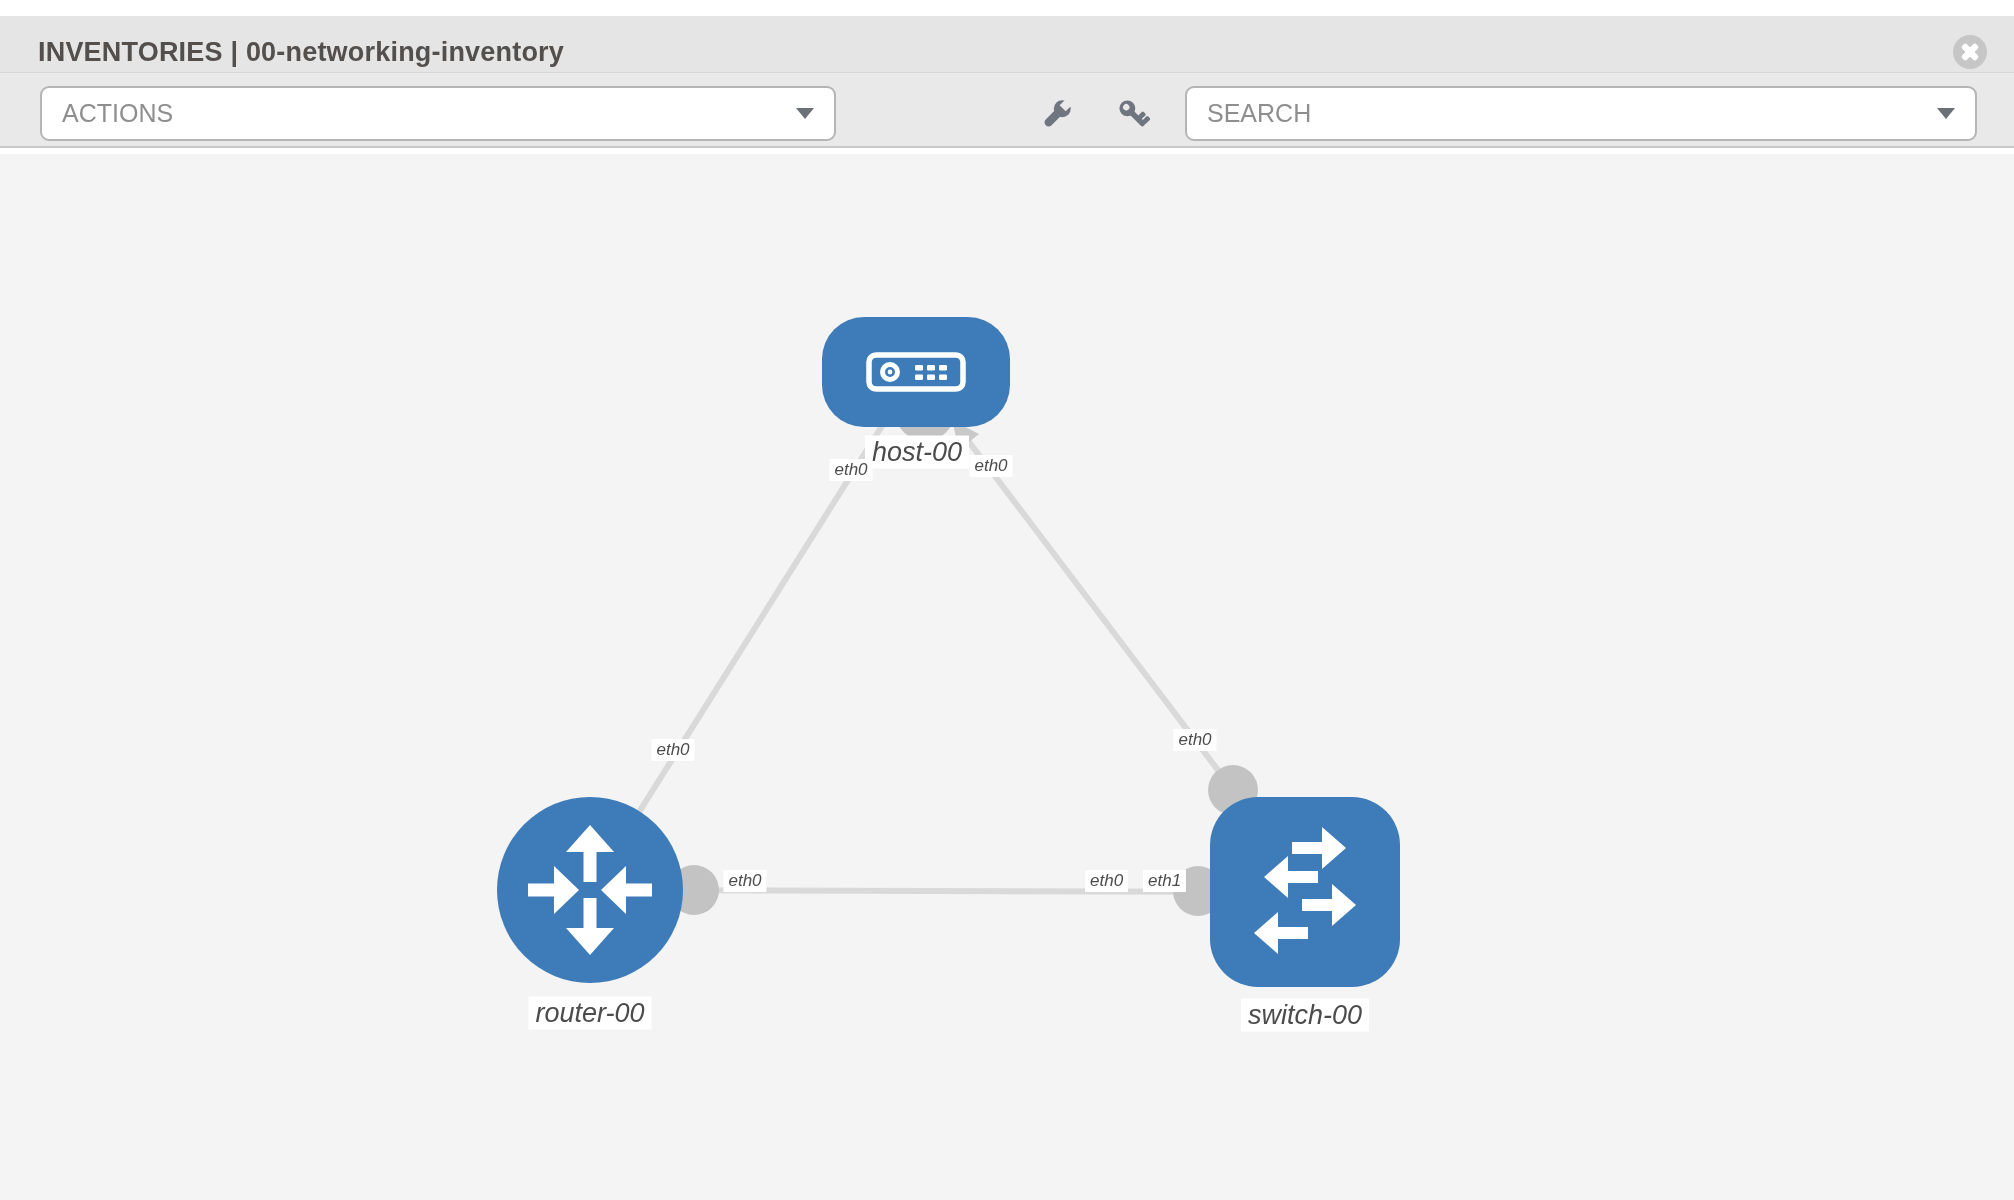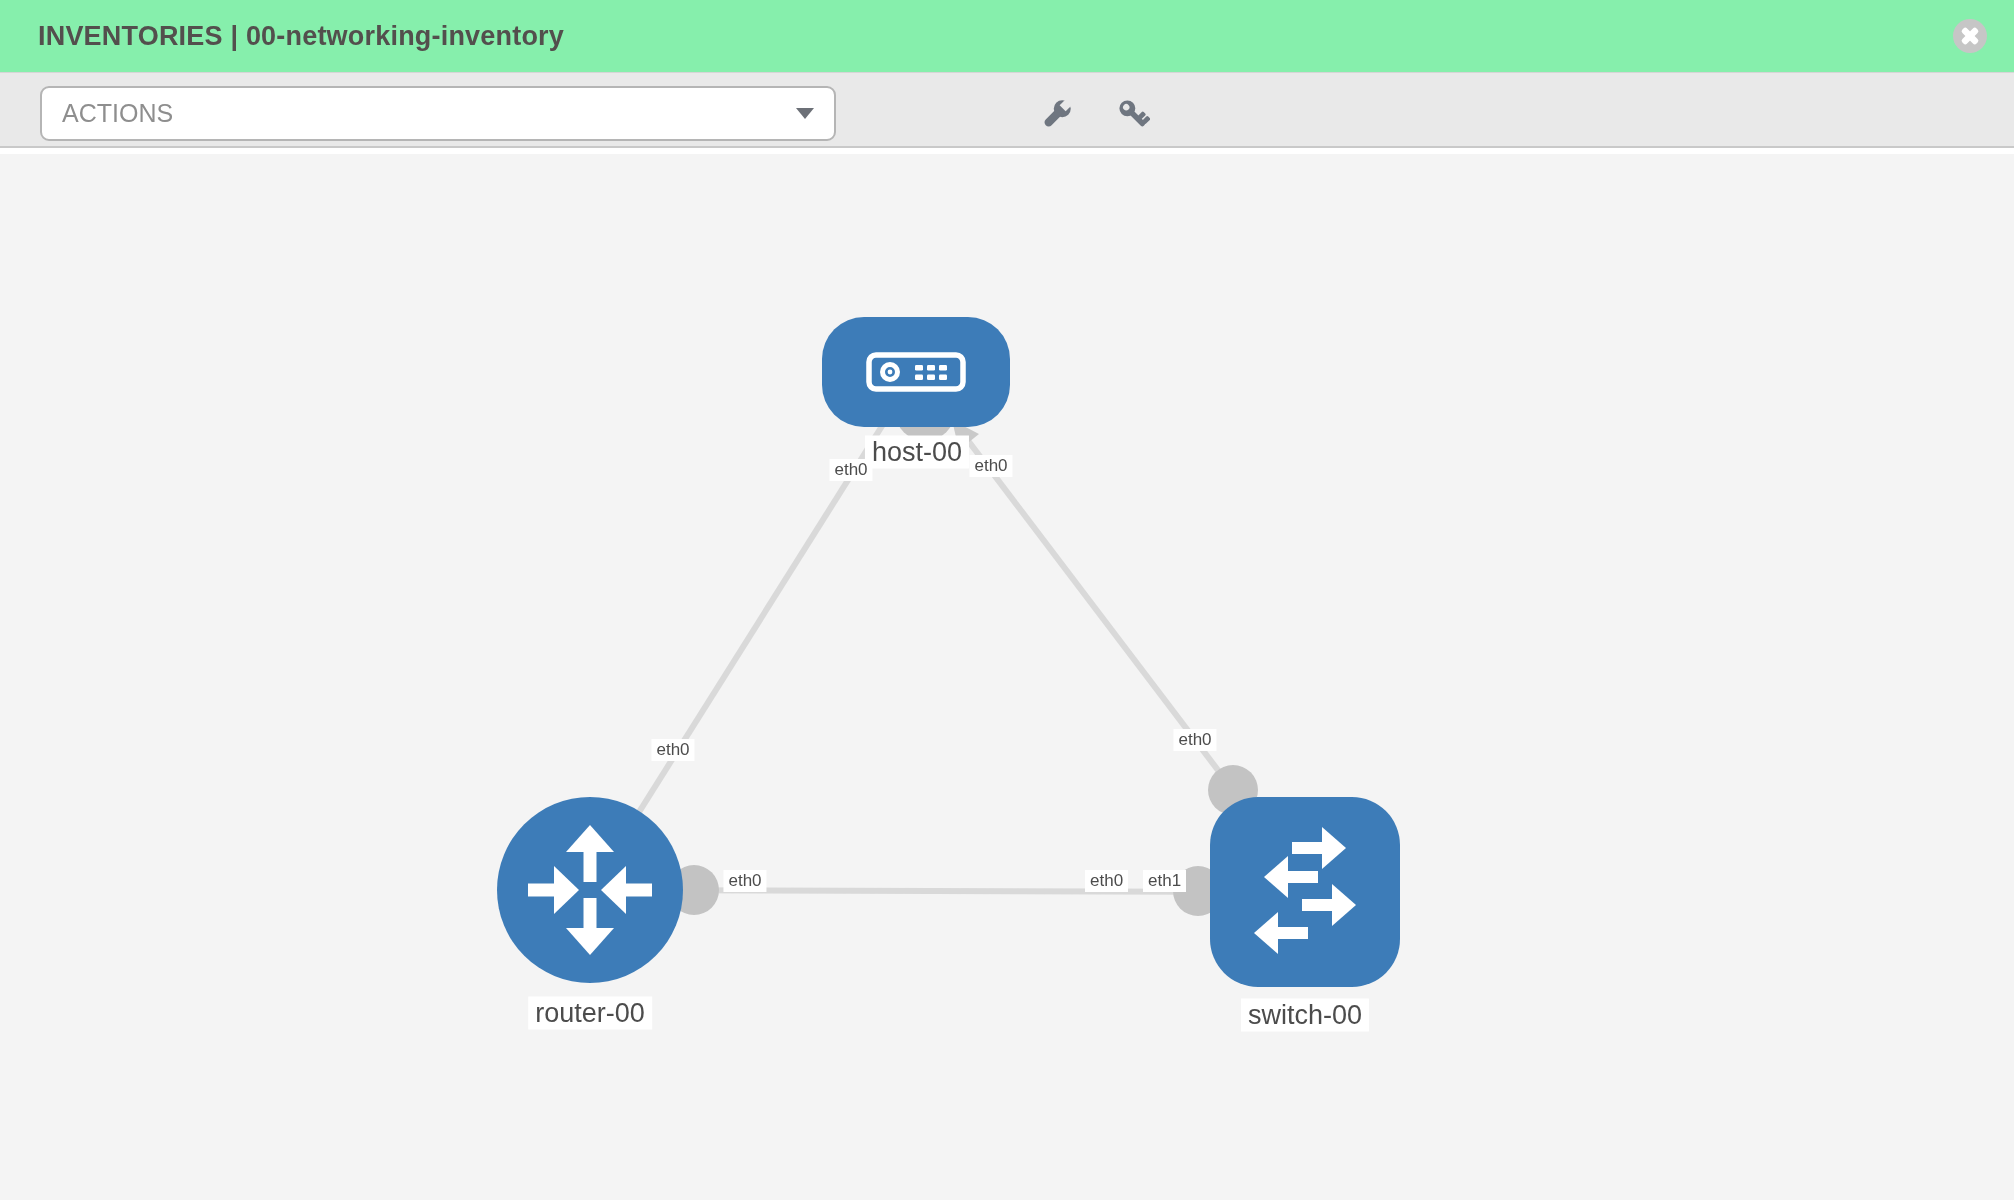--- a/index.html
+++ b/index.html
@@ -1,21 +1,21 @@
 <!DOCTYPE html>
 <html><head>
 <meta charset="utf-8">
 <style>
   * { margin:0; padding:0; box-sizing:border-box; }
   html,body { width:2014px; height:1200px; }
   body { font-family:"Liberation Sans", sans-serif; background:#fff; overflow:hidden; }
   .app { position:relative; width:2014px; height:1200px; background:#fff; }
 
   
-  .header { position:absolute; left:0; top:0; width:100%; height:72px; background:#86efac;
+  .header { position:absolute; left:0; top:16px; width:100%; height:72px; background:#e5e5e5;
             display:flex; align-items:center; padding:0 26px 0 38px; }
   .page-title { font-size:27px; font-weight:bold; color:#534f4d; letter-spacing:.2px; }
   .header-spacer { flex:1; }
   .close-btn { width:36px; height:36px; cursor:pointer; }
 
   
   .toolbar { position:absolute; left:0; top:72px; width:100%; height:76px; background:#e9e9e9;
              border-top:1px solid #d6d6d6; border-bottom:2px solid #c9c9c9;
              display:flex; align-items:center; }
   .dd-box { height:55px; background:#fff; border:2px solid #b5b5b5; border-radius:9px;
@@ -23,21 +23,21 @@
   .dd-actions { position:absolute; left:40px; top:13px; width:796px; }
   .dd-search  { position:absolute; left:1185px; top:13px; width:792px; }
   .dd-label { font-size:25px; color:#8e8e8e; }
   .dd-caret { margin-left:auto; width:0; height:0; border-left:9px solid transparent;
               border-right:9px solid transparent; border-top:11px solid #6c7077; }
   .tool-icon { position:absolute; top:24px; width:34px; height:34px; cursor:pointer; }
   .icon-wrench { left:1040px; }
   .icon-key { left:1116px; }
 
   
-  .canvas { position:absolute; left:0; top:154px; width:2014px; height:1046px; background:#f4f4f4; }
+  .canvas { position:absolute; left:0; top:154px; width:2014px; height:1046px; background:#f4f4f4;font-style:italic; }
   .topology-svg { position:absolute; left:0; top:0; }
 
   .chip { position:absolute; background:#fff; color:#4c4c4c; white-space:nowrap; z-index:2; }
   .iface-chip { font-size:17px; padding:1px 5px; transform:translate(-50%,-50%); }
   .node-chip  { font-size:27px; padding:1px 7px; transform:translate(-50%,-50%); }
   .chip-abs { transform:translate(0,-50%); }          
   .chip-top { z-index:3;margin-left:36px; }
 
   
   .zoom-panel { position:absolute; right:0; bottom:0; width:394px; height:118px; background:#fff;
@@ -88,20 +88,24 @@
     <svg class="tool-icon icon-key" viewBox="0 0 32 32">
       <g transform="rotate(-45 16 16)" fill="#6f7680">
         <circle cx="16" cy="8.5" r="7.5"></circle>
         <circle cx="16" cy="7" r="3" fill="#e9e9e9"></circle>
         <rect x="13.4" y="14" width="5.2" height="17" rx="2"></rect>
         <rect x="17" y="20.5" width="7.5" height="4.6" rx="1.3"></rect>
         <rect x="17" y="26.5" width="7.5" height="4.6" rx="1.3"></rect>
       </g>
     </svg>
 
+    <div class="dd-box dd-search">
+      <span class="dd-label">SEARCH</span>
+      <span class="dd-caret"></span>
+    </div>
   </div>
 
   <div class="canvas">
 
     <svg class="topology-svg" width="2014" height="1046" viewBox="0 0 2014 1046">
 
       <g stroke="#d9d9d9" stroke-width="6">
         <line x1="916" y1="218" x2="590" y2="736"></line>
         <line x1="916" y1="218" x2="1233" y2="636"></line>
         <line x1="590" y1="736" x2="1305" y2="738"></line>

